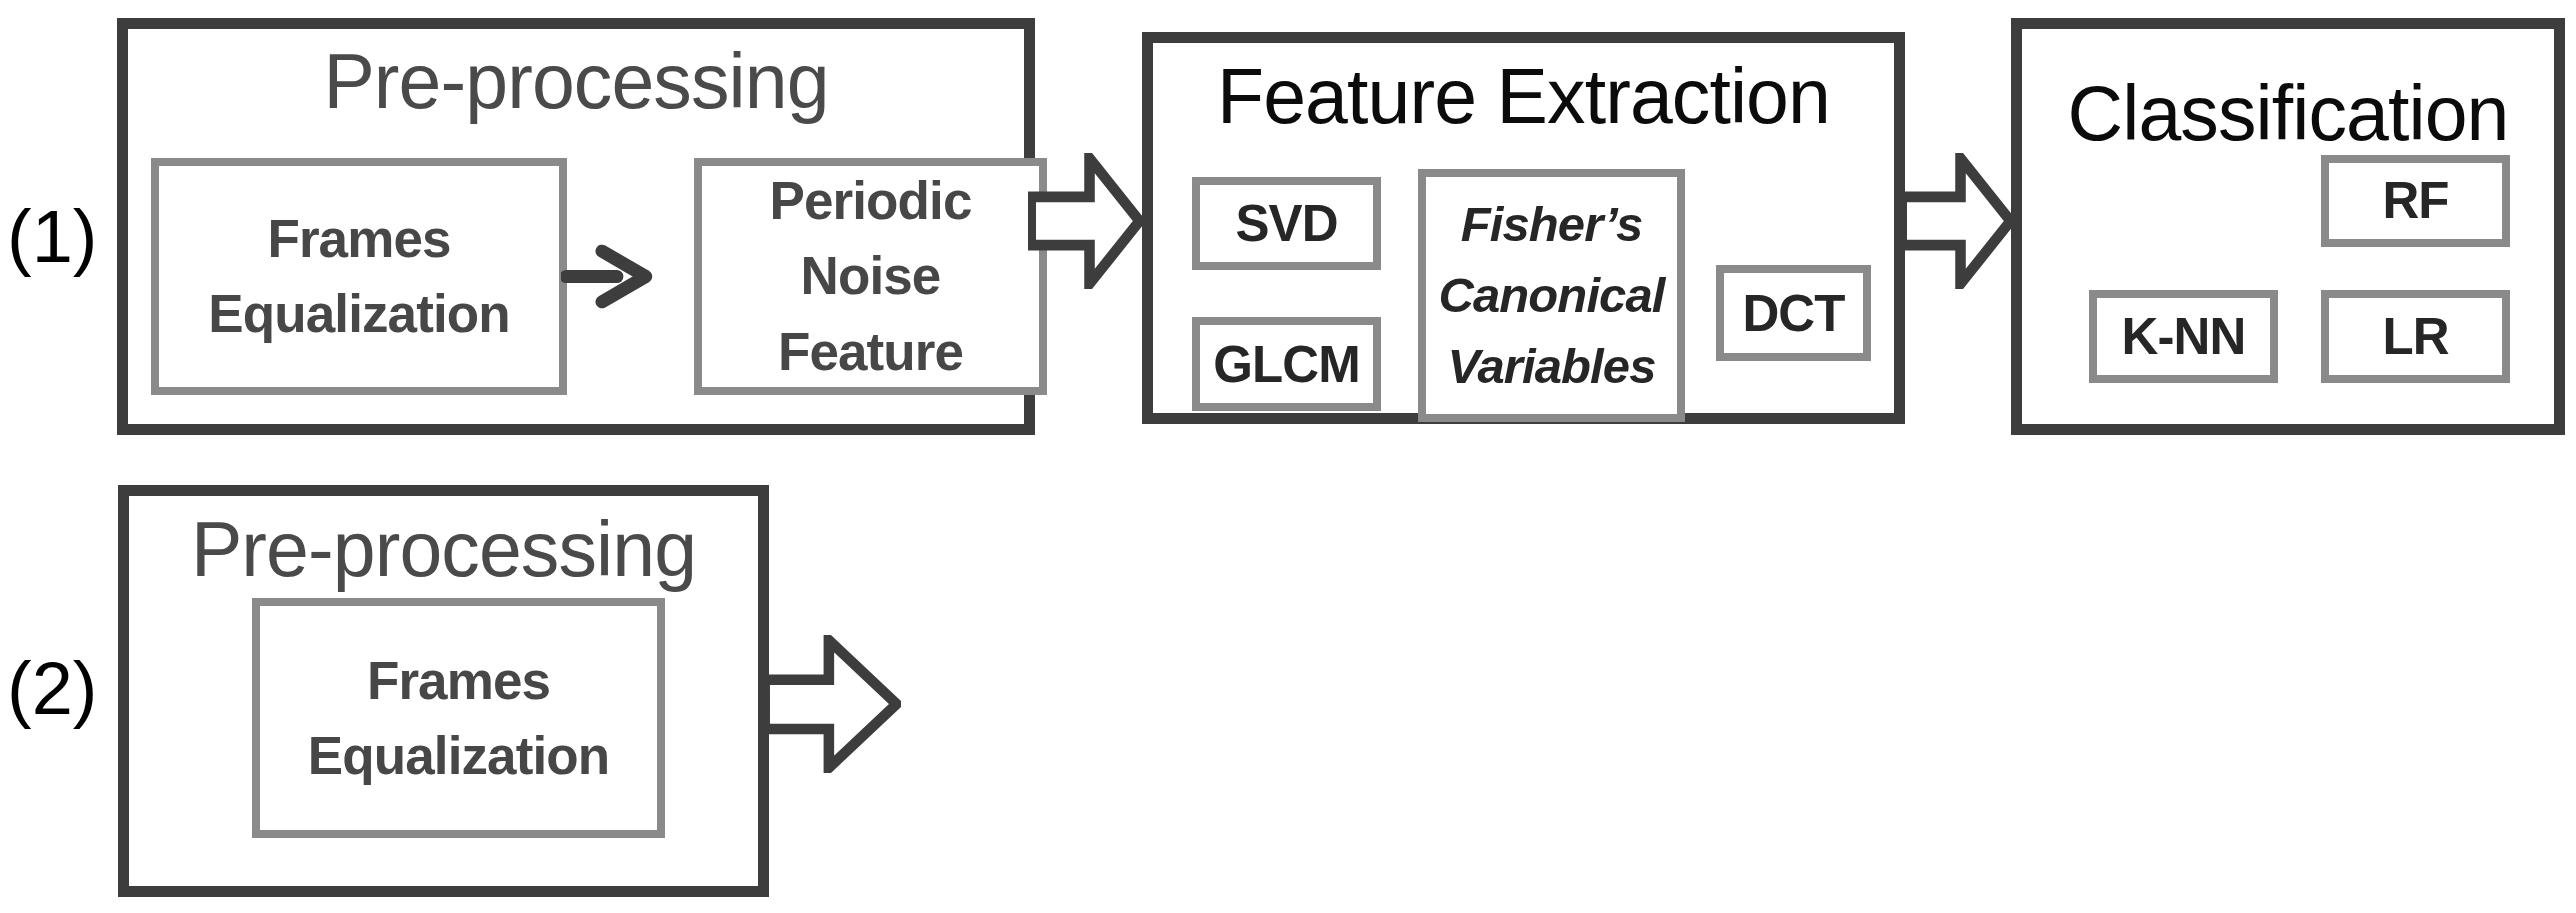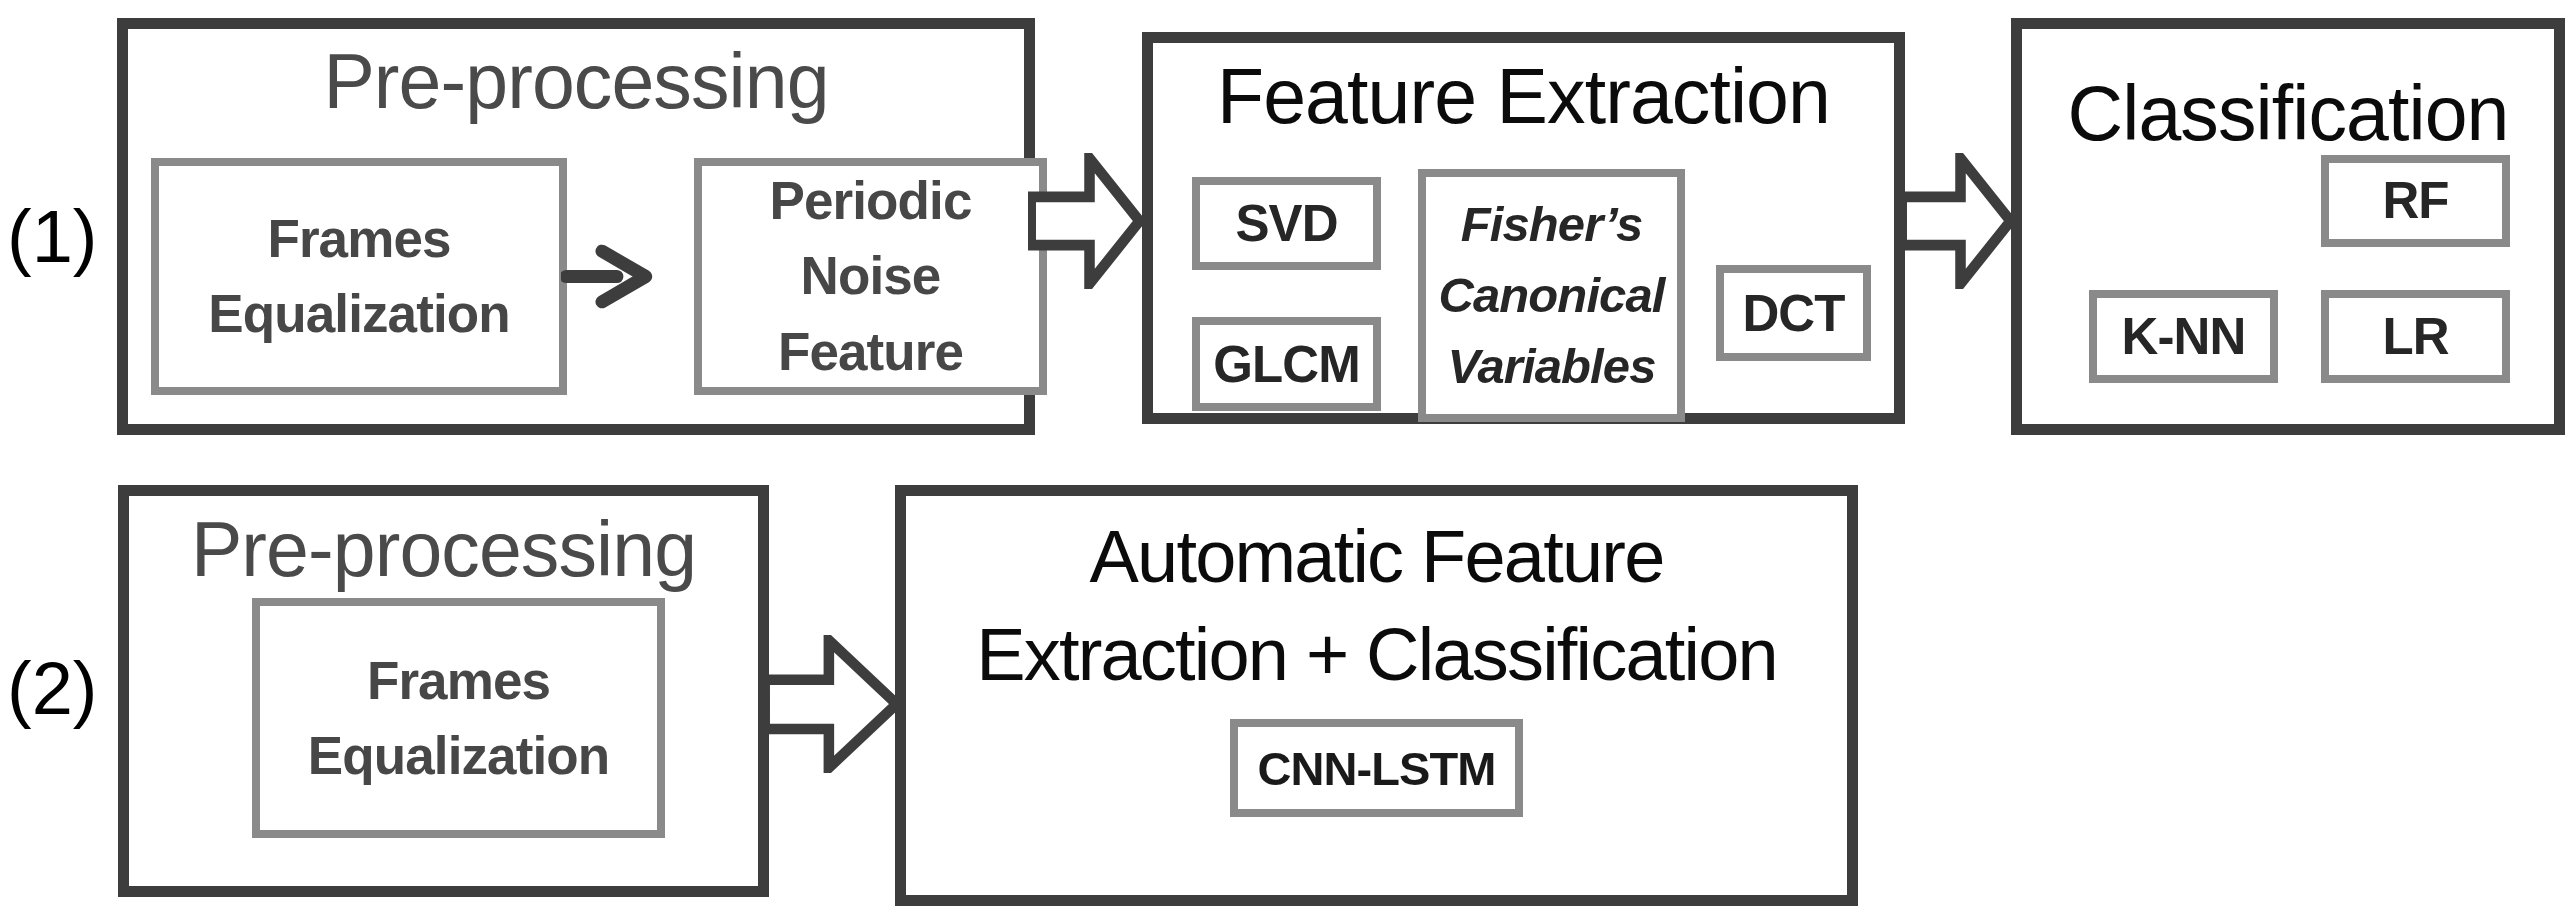--- a/index.html
+++ b/index.html
@@ -164,25 +164,15 @@
         <span class="line">Frames</span>
         <span class="line">Equalization</span>
       </div>
     </div>
   </div>
 
   <svg class="arrow-svg" style="left:762px;top:635px;" width="139" height="138" viewBox="0 0 158 157">
     <polygon points="3,51 76,51 76,6 153,78.5 76,151 76,107 3,107" fill="#ffffff" stroke="#3d3d3d" stroke-width="12"></polygon>
   </svg>
 
-  <div class="outer-box" style="left:895px;top:485px;width:963px;height:421px;">
-    <div class="stage-title title-black title-two-line" style="top:12.3px;">
-      <span class="title-line">Automatic Feature</span>
-      <span class="title-line">Extraction + Classification</span>
-    </div>
-
-    <div class="inner-box" style="left:324px;top:223px;width:293px;height:98px;">
-      <span class="acronym acronym-sm">CNN-LSTM</span>
-    </div>
-  </div>
 
 </div>
 
 
 </body></html>

